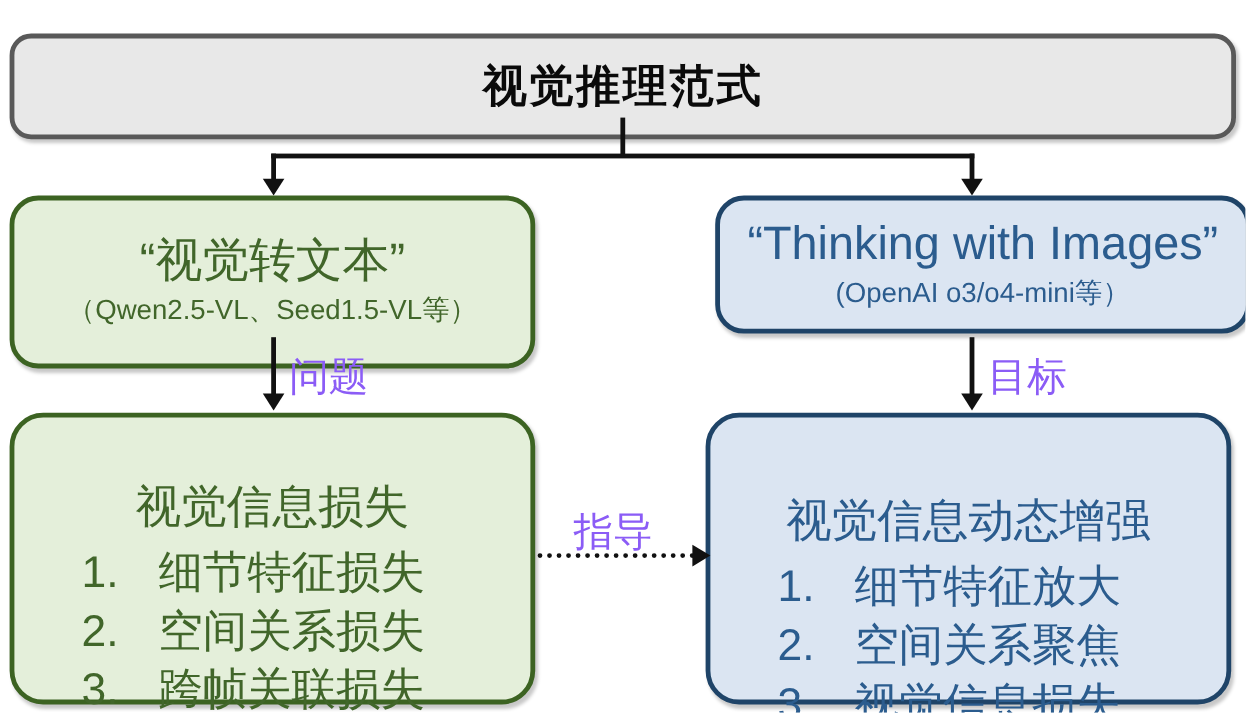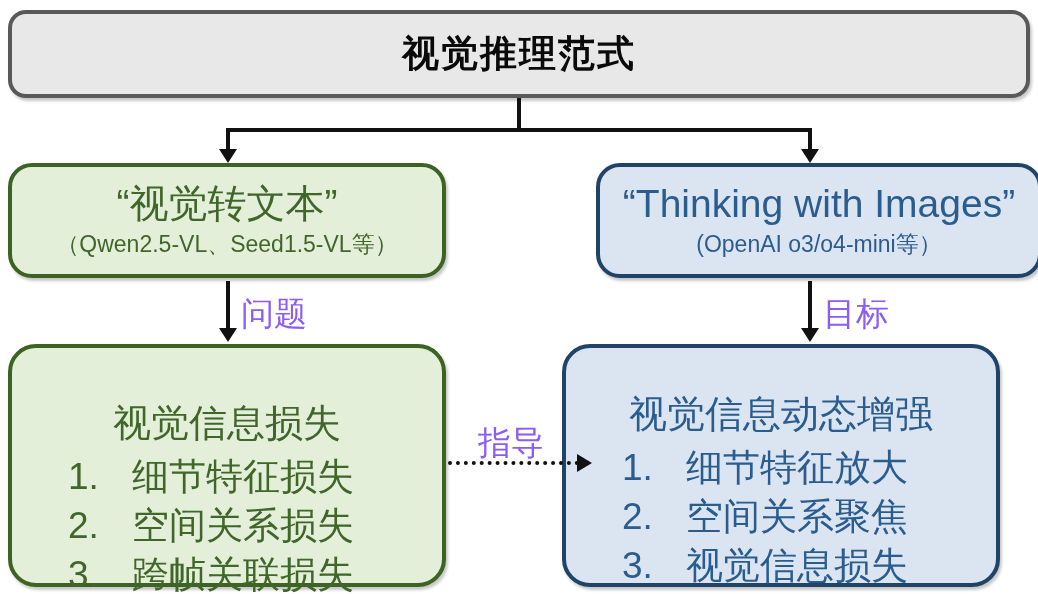--- a/index.html
+++ b/index.html
@@ -8,36 +8,36 @@
     --blue-fill:#dbe5f2; --blue-border:#1f4468; --blue-text:#2b5c8e;
     --arrow:#111111; --watermark:#a3a3a3;
   }
   html,body{margin:0;padding:0;background:#ffffff;}
   body{font-family:"Liberation Sans","DejaVu Sans",sans-serif;}
   .canvas{position:relative;width:1038px;height:594px;background:#ffffff;overflow:hidden;}
 
   .box{position:absolute;box-sizing:border-box;display:flex;flex-direction:column;
        align-items:center;justify-content:center;
        box-shadow:2px 3px 3px rgba(0,0,0,0.22);}
-  .root-box{left:8px;top:10px;width:1022px;height:88px;border:4px solid var(--root-border);
+  .root-box{left:8px;top:28px;width:1022px;height:88px;border:4px solid var(--root-border);
        border-radius:18px;background:var(--root-fill);}
   .root-title{font-size:37px;font-weight:bold;color:var(--root-text);letter-spacing:2px;}
 
   .green-box{background:var(--green-fill);border:4px solid var(--green-border);color:var(--green-text);}
   .blue-box{background:var(--blue-fill);border:4px solid var(--blue-border);color:var(--blue-text);}
 
-  .paradigm-left{left:8px;top:163px;width:438px;height:115px;border-radius:24px;}
+  .paradigm-left{left:8px;top:163px;width:438px;height:144px;border-radius:24px;}
   .paradigm-right{left:596px;top:163px;width:446px;height:115px;border-radius:24px;}
   .paradigm-title{font-size:39px;line-height:46px;white-space:nowrap;}
   .paradigm-sub{font-size:23px;line-height:34px;white-space:nowrap;}
 
   .outcome-left{left:8px;top:344px;width:438px;height:243px;border-radius:28px;
        justify-content:flex-start;padding-top:20px;}
-  .outcome-right{left:562px;top:344px;width:438px;height:243px;border-radius:28px;
-       justify-content:flex-start;padding-top:11px;}
+  .outcome-right{left:588px;top:344px;width:438px;height:243px;border-radius:28px;
+       justify-content:flex-start;padding-top:32px;}
   .outcome-title{font-size:38px;line-height:46px;text-align:center;margin-top:32px;}
   .olist{margin-top:6px;width:100%;}
   .olist-row{display:flex;align-items:baseline;padding-left:56px;font-size:37px;line-height:49px;}
   .olist-num{width:64px;flex:0 0 auto;}
   .olist-text{white-space:nowrap;}
 
   .line{position:absolute;background:var(--arrow);}
   .arrowhead-down{position:absolute;width:0;height:0;
        border-left:9px solid transparent;border-right:9px solid transparent;
        border-top:14px solid var(--arrow);}

